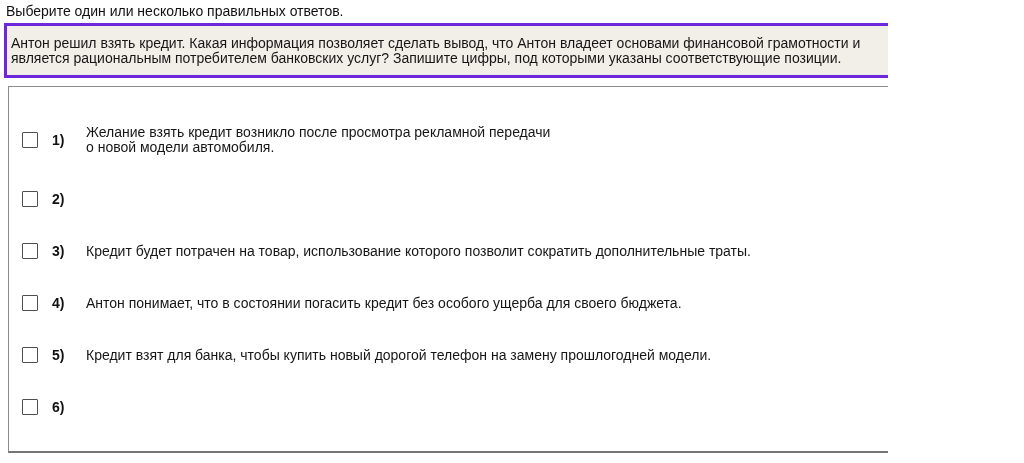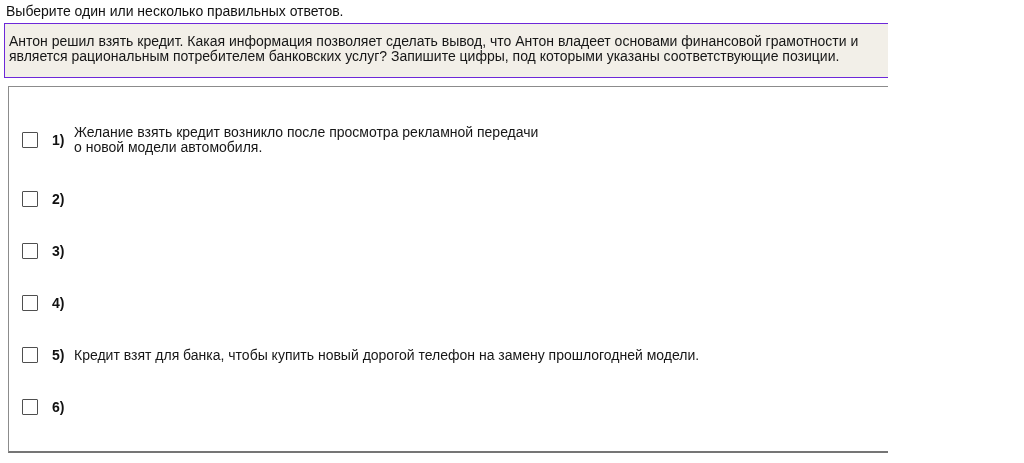--- a/index.html
+++ b/index.html
@@ -24,21 +24,21 @@
     line-height: 15px;
     color: #111111;
   }
   .question-box {
     position: absolute;
     left: 4px;
     top: 23px;
     width: 1014px;
     height: 55px;
     background: #f2efe8;
-    border: 1px solid #6d28d9;
+    border: 3px solid #6d28d9;
     padding: 10px 8px 0 4px;
     font-size: 14px;
     line-height: 15px;
     white-space: pre-line;
     color: #161616;
   }
   .options-box {
     position: absolute;
     left: 8px;
     top: 86px;
@@ -68,21 +68,21 @@
   .num {
     flex: 0 0 auto;
     width: 18px;
     margin-left: 14px;
     font-size: 14px;
     font-weight: bold;
     line-height: 15px;
     color: #111111;
   }
   .opt-text {
-    margin-left: 4px;
+    margin-left: 16px;
     font-size: 14px;
     line-height: 15px;
     white-space: pre-line;
     color: #161616;
   }
 </style>
 </head>
 <body>
 
 <div class="page">
@@ -102,25 +102,27 @@
     </div>
 
     <div class="option-row">
       <span class="cb"></span>
       <span class="num">2)</span>
     </div>
 
     <div class="option-row">
       <span class="cb"></span>
       <span class="num">3)</span>
+      <span class="opt-text">Кредит будет потрачен на товар, использование которого позволит сократить дополнительные траты.</span>
     </div>
 
     <div class="option-row">
       <span class="cb"></span>
       <span class="num">4)</span>
+      <span class="opt-text">Антон понимает, что в состоянии погасить кредит без особого ущерба для своего бюджета.</span>
     </div>
 
     <div class="option-row">
       <span class="cb"></span>
       <span class="num">5)</span>
       <span class="opt-text">Кредит взят для банка, чтобы купить новый дорогой телефон на замену прошлогодней модели.</span>
     </div>
 
     <div class="option-row">
       <span class="cb"></span>

